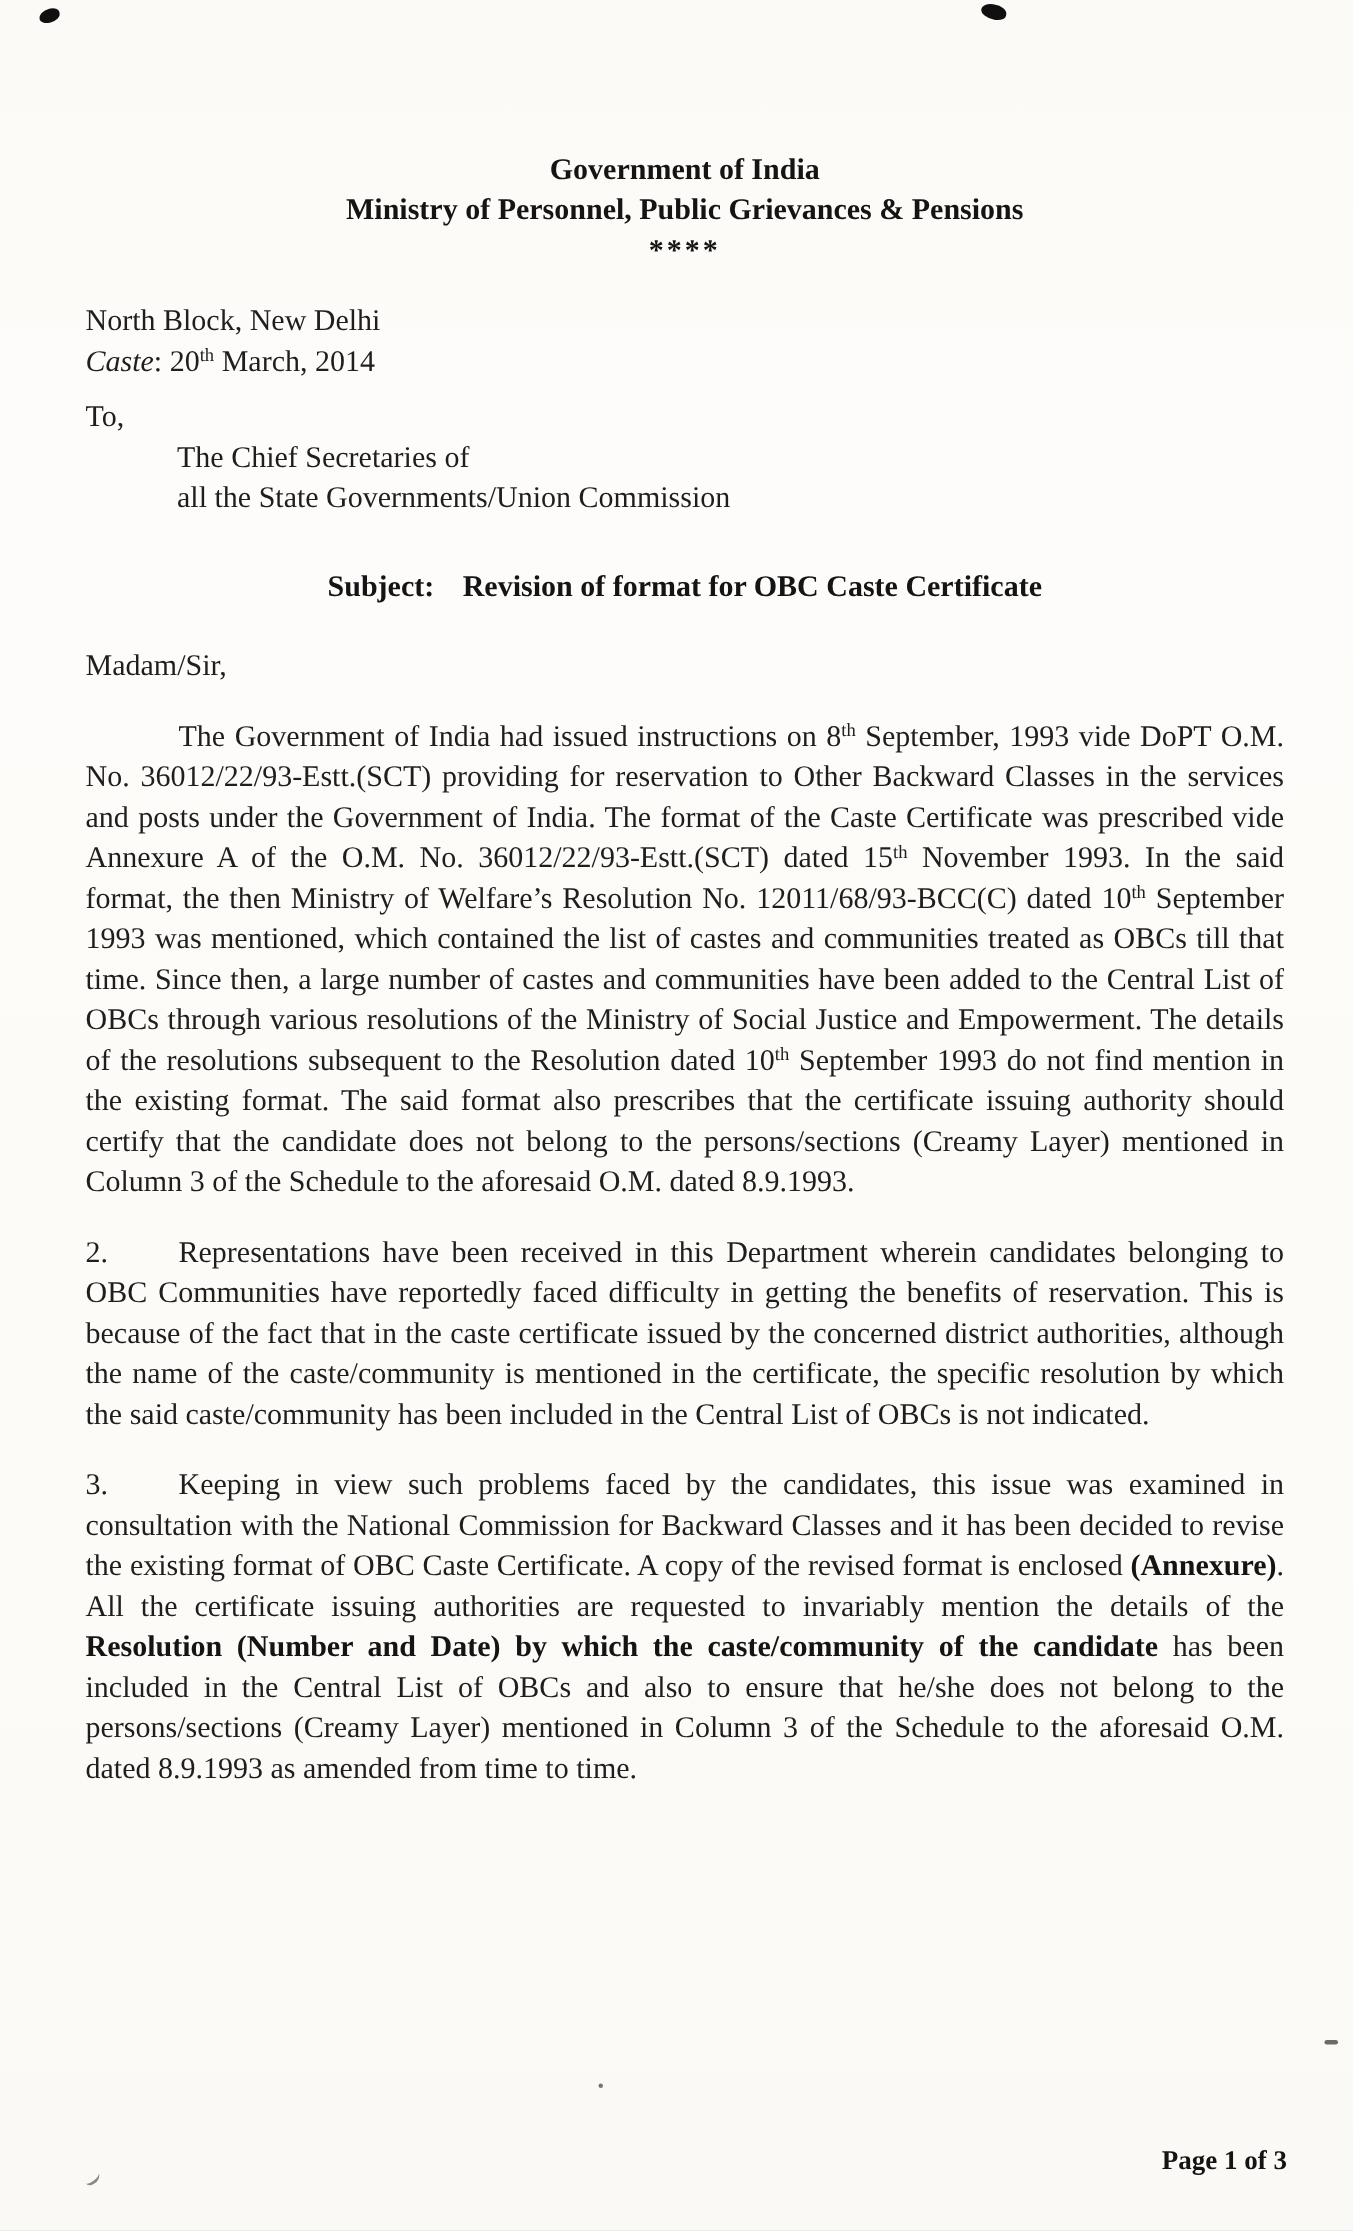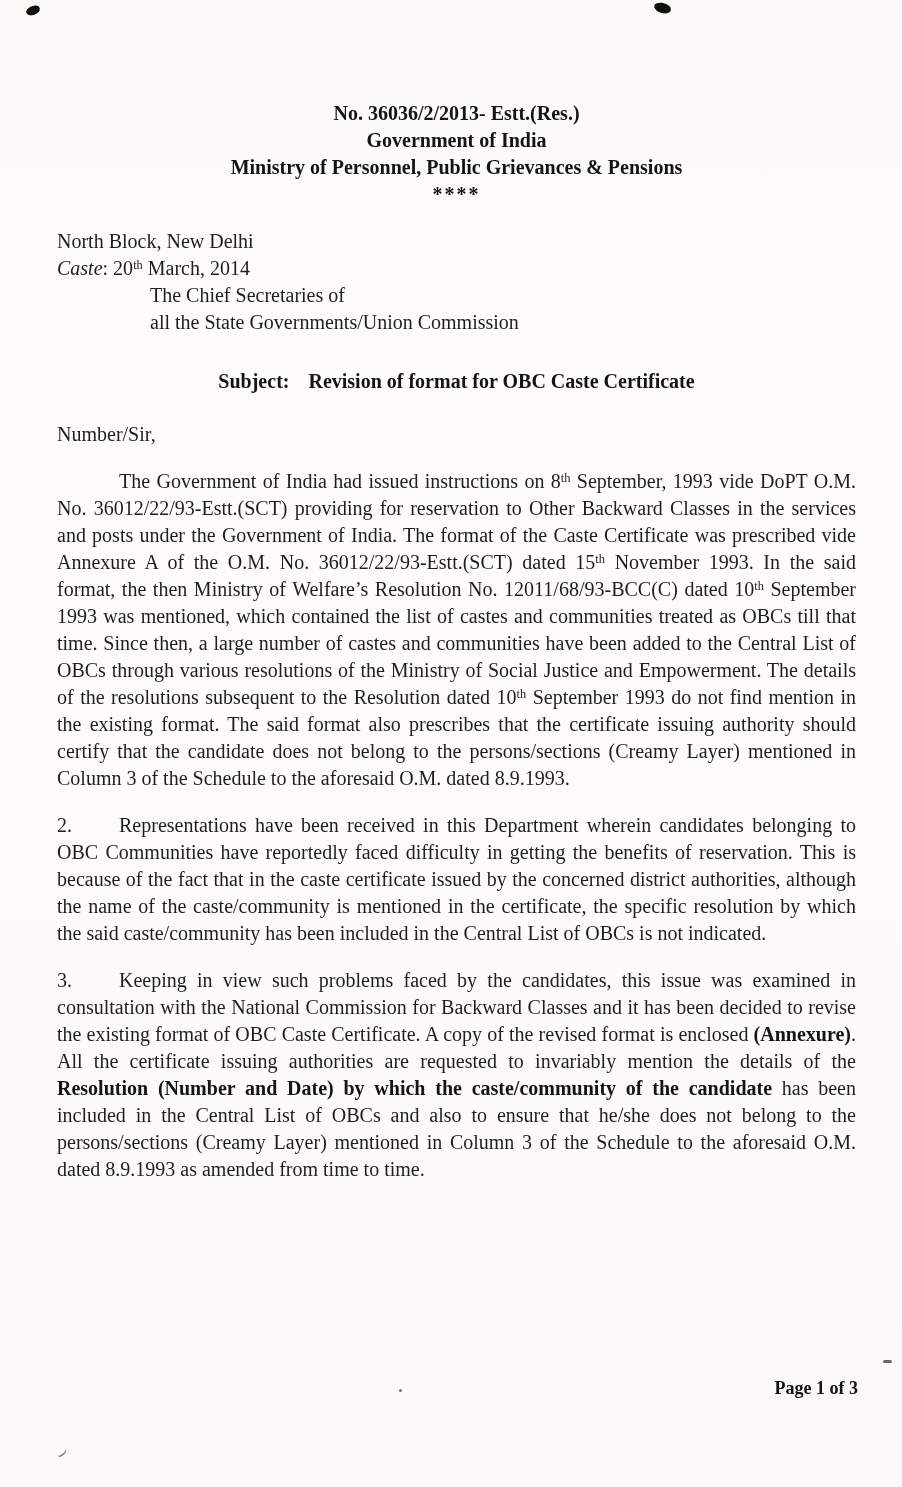--- a/index.html
+++ b/index.html
@@ -27,21 +27,21 @@
   }
   .h-sep { letter-spacing: 2px; }
 
   .dateline {
     margin-top: 20px;
     font-size: 20px;
     line-height: 27px;
   }
 
   .to-line { margin-top: 10px; font-size: 20px; line-height: 27px; }
-  .addr { margin-left: 93px; font-size: 20px; line-height: 27px; }
+  .addr { margin-left: 61px; font-size: 20px; line-height: 27px; }
 
   .subject {
     margin-top: 32px;
     text-align: center;
     font-weight: bold;
     font-size: 20px;
     line-height: 27px;
     color: #141414;
   }
   .subject .label { margin-right: 14px; text-align: right; }
@@ -56,21 +56,21 @@
   }
   .para.first { text-indent: 62px; }
   .para .num { display: inline-block; width: 62px; text-indent: 0; }
 
   .b { font-weight: bold; color: #141414; }
   .i { font-style: italic; }
   .sup { font-size: 0.62em; vertical-align: 0.5em; line-height: 0; }
 
   .footer {
     position: absolute;
-    top: 1378px;
+    top: 1430px;
     right: 44px;
     font-weight: bold;
     font-size: 18px;
     color: #141414;
   }
 
   
   .artifact { position: absolute; }
   .a1 { left: 26px; top: 6px; width: 14px; height: 9px; background: #101010; border-radius: 60% 40% 55% 45%; transform: rotate(-14deg); }
   .a2 { left: 654px; top: 3px; width: 17px; height: 10px; background: #101010; border-radius: 45% 55% 40% 60%; transform: rotate(9deg); }
@@ -85,43 +85,43 @@
 
   <div class="artifact a1"></div>
   <div class="artifact a2"></div>
   <div class="artifact a3"></div>
   <div class="artifact a4"></div>
   <div class="artifact a5"></div>
 
   <div class="content">
 
     <header class="doc-header">
-      <div>No. 36036/2/2013- Estt.(Res.)</div>
       <div>Government of India</div>
       <div>Ministry of Personnel, Public Grievances &amp; Pensions</div>
       <div class="h-sep">****</div>
     </header>
 
     <div class="dateline">
       <div>North Block, New Delhi</div>
       <div><span class="i">Caste</span><span>: 20</span><span class="sup">th</span><span> March, 2014</span></div>
     </div>
 
+    <div class="to-line">To,</div>
 
     <div class="addr">
       <div>The Chief Secretaries of</div>
       <div>all the State Governments/Union Commission</div>
     </div>
 
     <div class="subject">
       <span class="label">Subject:</span>
       <span>Revision of format for OBC Caste Certificate</span>
     </div>
 
-    <div class="salutation">Number/Sir,</div>
+    <div class="salutation">Madam/Sir,</div>
 
     <p class="para first"><span><span>The Government of India had issued instructions on 8</span><span class="sup">th</span><span> September, 1993 vide DoPT O.M. No. 36012/22/93-Estt.(SCT) providing for reservation to Other Backward Classes in the services and posts under the Government of India. The format of the Caste Certificate was prescribed vide Annexure A of the O.M. No. 36012/22/93-Estt.(SCT) dated 15</span><span class="sup">th</span><span> November 1993. In the said format, the then Ministry of Welfare’s Resolution No. 12011/68/93-BCC(C) dated 10</span><span class="sup">th</span><span> September 1993 was mentioned, which contained the list of castes and communities treated as OBCs till that time. Since then, a large number of castes and communities have been added to the Central List of OBCs through various resolutions of the Ministry of Social Justice and Empowerment. The details of the resolutions subsequent to the Resolution dated 10</span><span class="sup">th</span><span> September 1993 do not find mention in the existing format. The said format also prescribes that the certificate issuing authority should certify that the candidate does not belong to the persons/sections (Creamy Layer) mentioned in Column 3 of the Schedule to the aforesaid O.M. dated 8.9.1993.</span></span></p>
 
     <p class="para"><span class="num">2.</span><span><span>Representations have been received in this Department wherein candidates belonging to OBC Communities have reportedly faced difficulty in getting the benefits of reservation. This is because of the fact that in the caste certificate issued by the concerned district authorities, although the name of the caste/community is mentioned in the certificate, the specific resolution by which the said caste/community has been included in the Central List of OBCs is not indicated.</span></span></p>
 
     <p class="para"><span class="num">3.</span><span><span>Keeping in view such problems faced by the candidates, this issue was examined in consultation with the National Commission for Backward Classes and it has been decided to revise the existing format of OBC Caste Certificate. A copy of the revised format is enclosed </span><span class="b">(Annexure)</span><span>. All the certificate issuing authorities are requested to invariably mention the details of the </span><span class="b">Resolution (Number and Date) by which the caste/community of the candidate</span><span> has been included in the Central List of OBCs and also to ensure that he/she does not belong to the persons/sections (Creamy Layer) mentioned in Column 3 of the Schedule to the aforesaid O.M. dated 8.9.1993 as amended from time to time.</span></span></p>
 
   </div>
 
   <div class="footer">Page 1 of 3</div>

